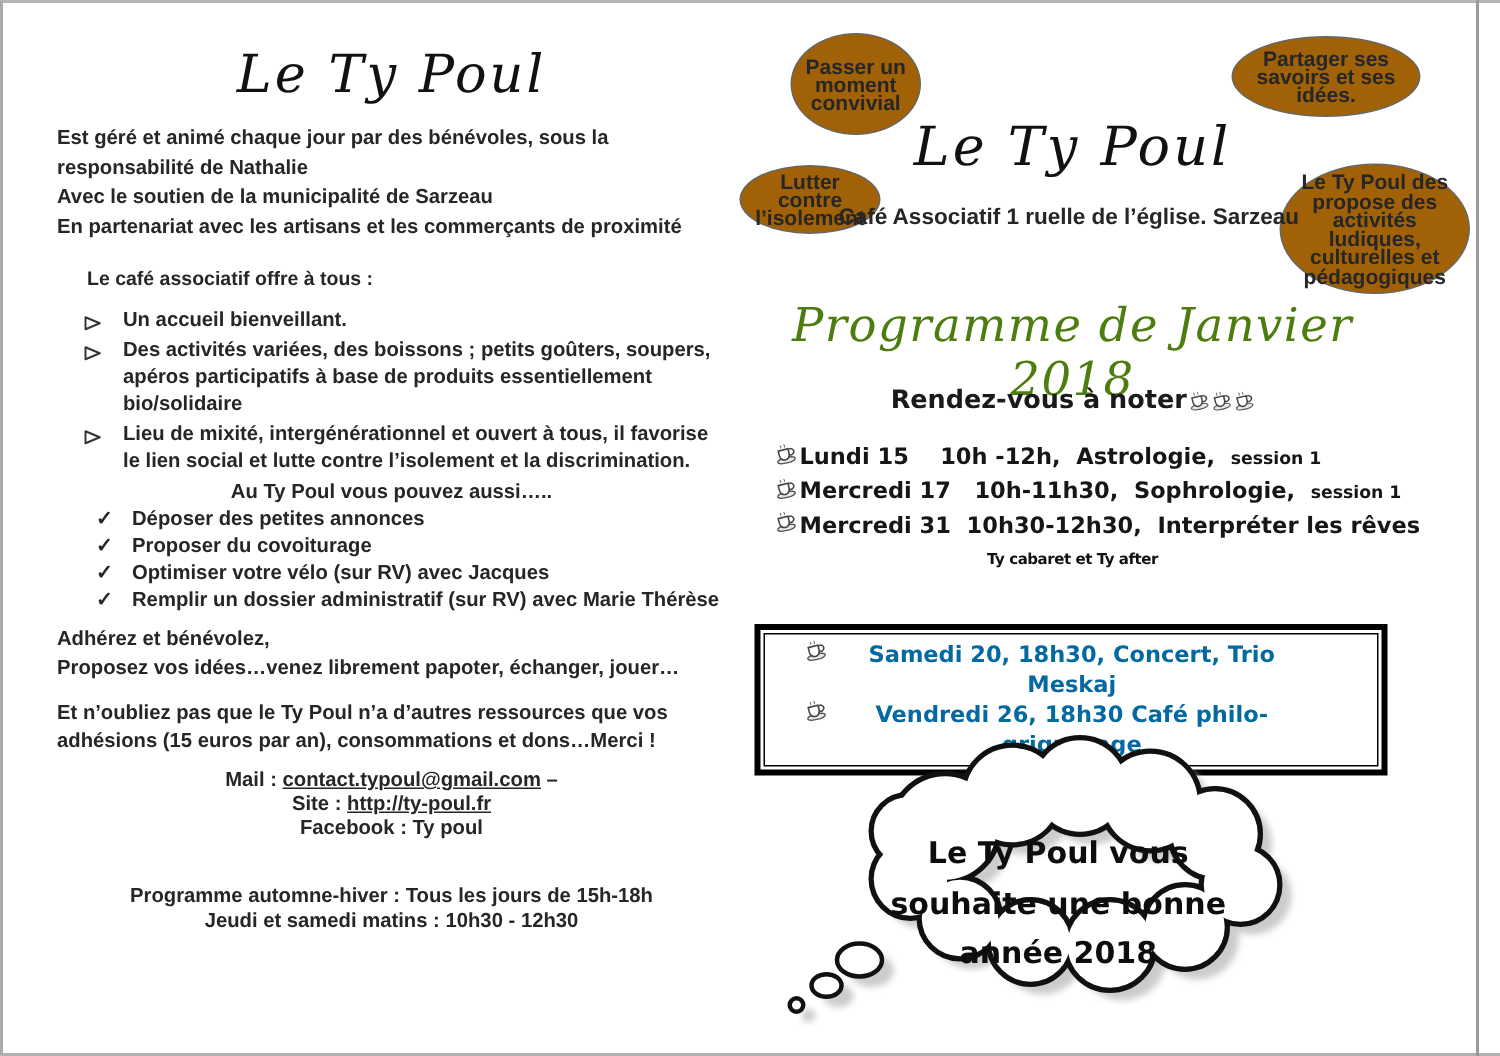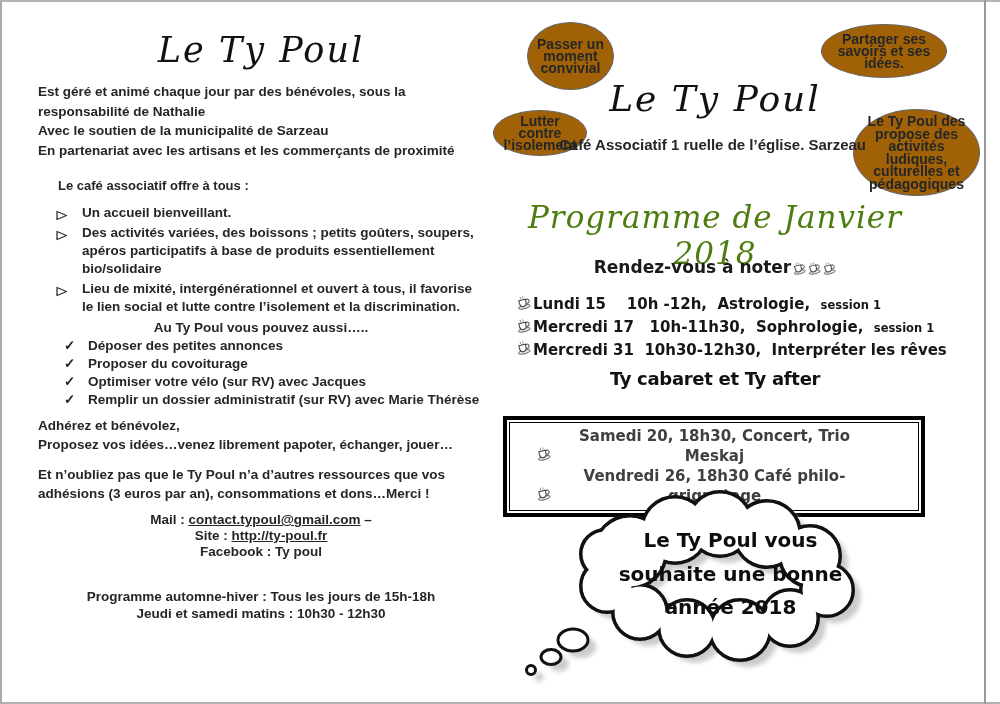--- a/index.html
+++ b/index.html
@@ -112,45 +112,44 @@
     line-height: 22px;
   }
   .event-row .cup-ico { align-self: center; margin-right: 2px; }
   .event-main { white-space: pre-wrap; }
   .event-note { font-size: 11.5px; font-weight: 700; }
 
   .cabaret-heading {
     position: absolute; left: 495px; top: 368px; width: 440px;
     text-align: center;
     font-family: "DejaVu Sans", sans-serif;
-    font-size: 18px; font-weight: 700; letter-spacing: -0.3px; color: #111;
+    font-size: 10px; font-weight: 700; letter-spacing: -0.3px; color: #111;
   }
 
   .event-box {
     position: absolute; left: 503px; top: 416px; width: 422px;
     border: 4px solid #000; padding: 2px; background: #fff;
   }
   .event-box-inner { border: 1px solid #000; padding: 3px 0 4px 0; }
   .box-row {
-    display: flex; align-items: flex-end;
+    display: flex; align-items: flex-start;
     font-family: "DejaVu Sans", sans-serif;
-    font-size: 15px; font-weight: 700; color: #404040;
+    font-size: 15px; font-weight: 700; color: #0369a1;
     line-height: 20px;
   }
   .box-row .cup-ico { margin-left: 26px; }
   .box-row .box-text { flex: 1; text-align: center; margin-right: 40px; }
 
   .cloud-svg { position: absolute; left: 515px; top: 490px; }
   .cloud-text {
-    position: absolute; left: 588px; top: 524px; width: 235px;
+    position: absolute; left: 588px; top: 552px; width: 235px;
     text-align: center;
     font-family: "DejaVu Sans", sans-serif;
     font-size: 20px; font-weight: 600; color: #0d0d0d;
     line-height: 33.5px;
-    margin-left: 25px;
   }
 </style>
 </head>
 <body>
 
 <svg width="0" height="0" style="position:absolute">
   <defs>
     <g id="cup-shape">
       <g transform="rotate(-14 7 8)">
         <ellipse cx="7" cy="11.2" rx="5.6" ry="1.7" fill="#e8e8e8" stroke="#555" stroke-width="0.8"></ellipse>
@@ -220,21 +219,21 @@
         <span class="check-glyph">✓</span>
         <span>Remplir un dossier administratif (sur RV) avec Marie Thérèse</span>
       </li>
     </ul>
 
     <div class="join">
       <div>Adhérez et bénévolez,</div>
       <div>Proposez vos idées…venez librement papoter, échanger, jouer…</div>
     </div>
 
-    <div class="resources">Et n’oubliez pas que le Ty Poul n’a d’autres ressources que vos adhésions (3 euros par an), consommations et dons…Merci !</div>
+    <div class="resources">Et n’oubliez pas que le Ty Poul n’a d’autres ressources que vos adhésions (15 euros par an), consommations et dons…Merci !</div>
 
     <div class="contact">
       <div><span>Mail : </span><a href="#">contact.typoul@gmail.com</a><span> –</span></div>
       <div><span>Site : </span><a href="#">http://ty-poul.fr</a></div>
       <div>Facebook : Ty poul</div>
     </div>
 
     <div class="hours">
       <div>Programme automne-hiver : Tous les jours de 15h-18h</div>
       <div>Jeudi et samedi matins : 10h30 - 12h30</div>

